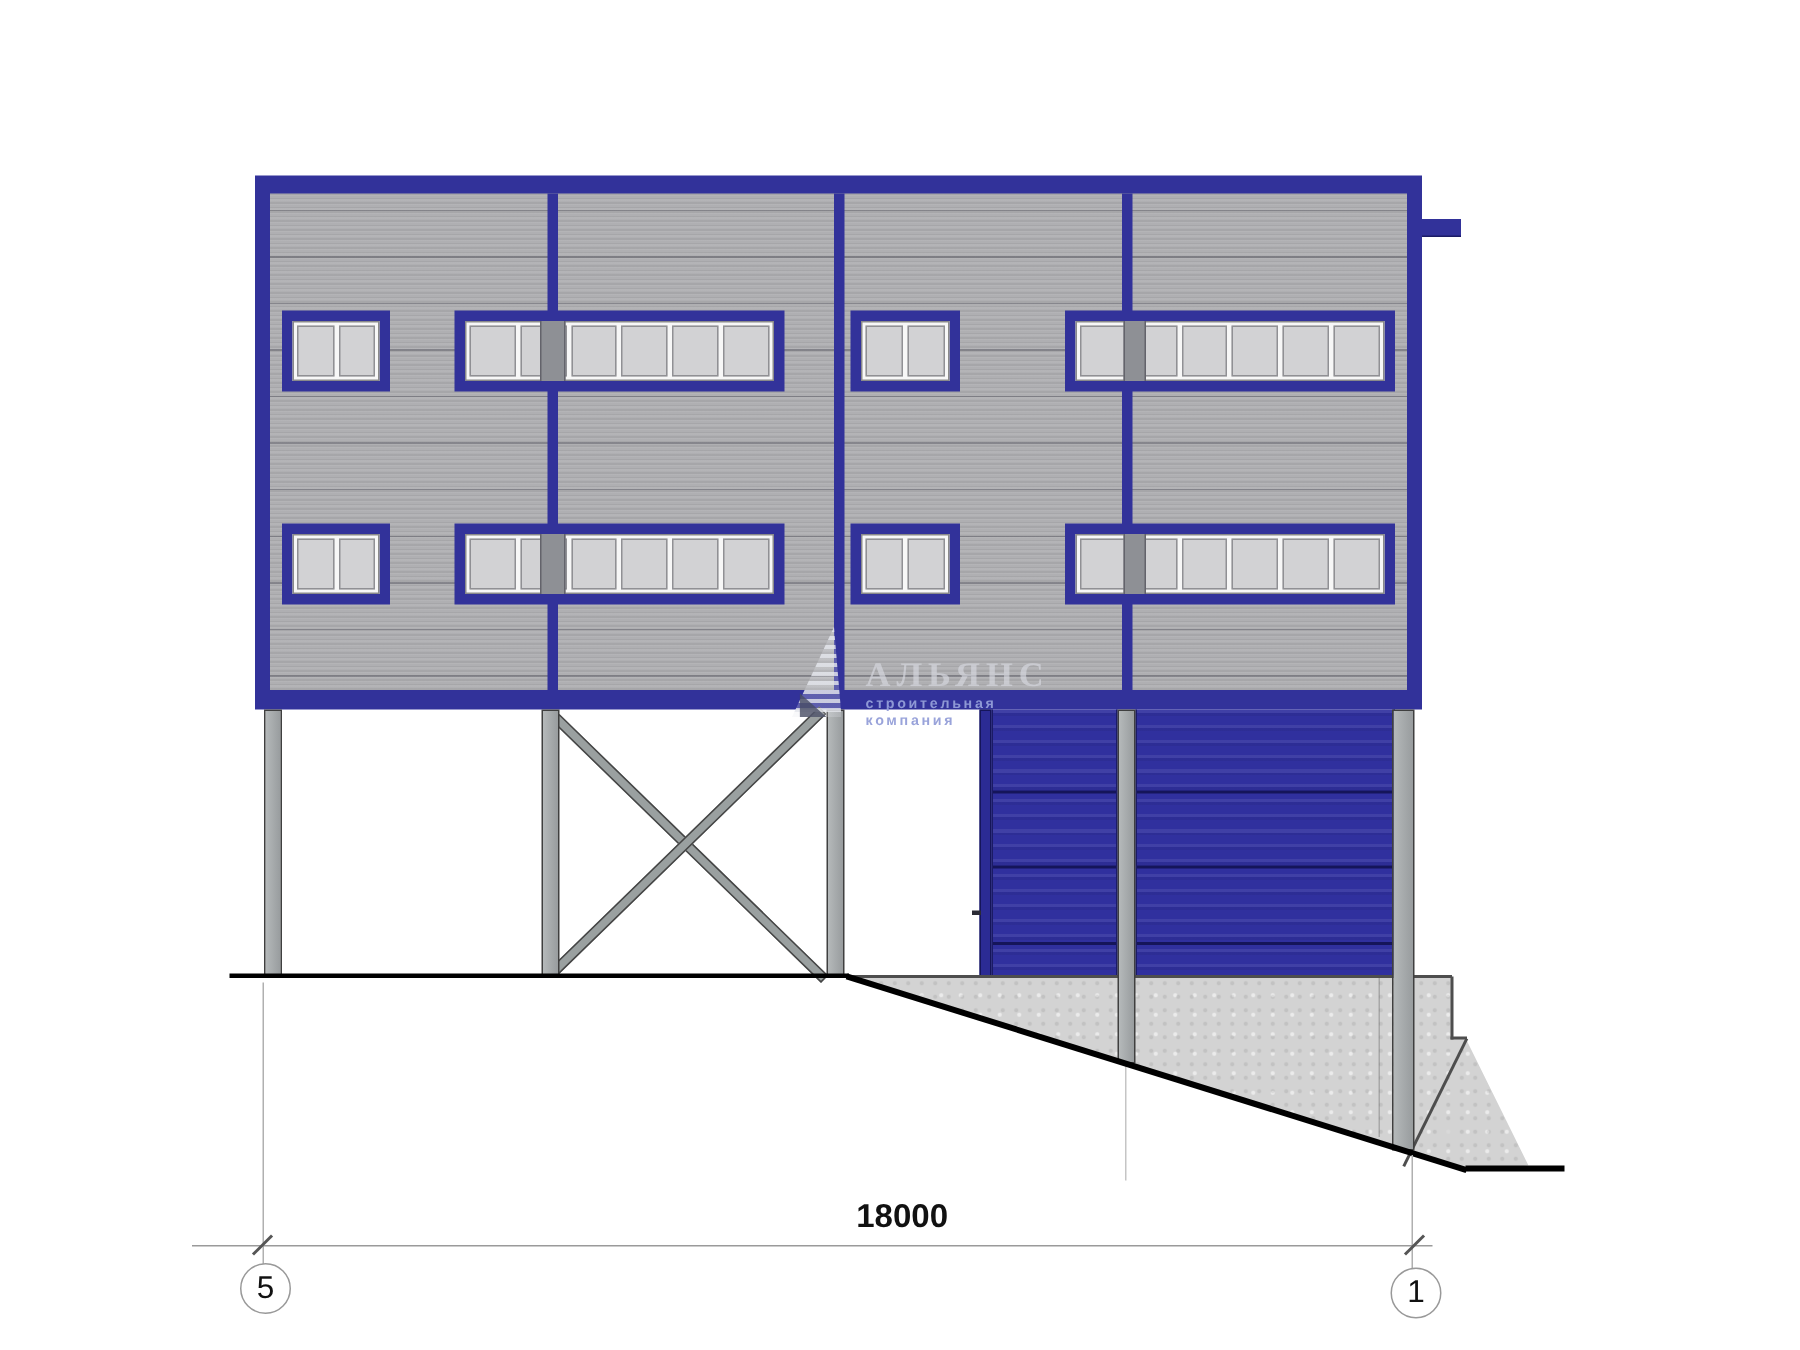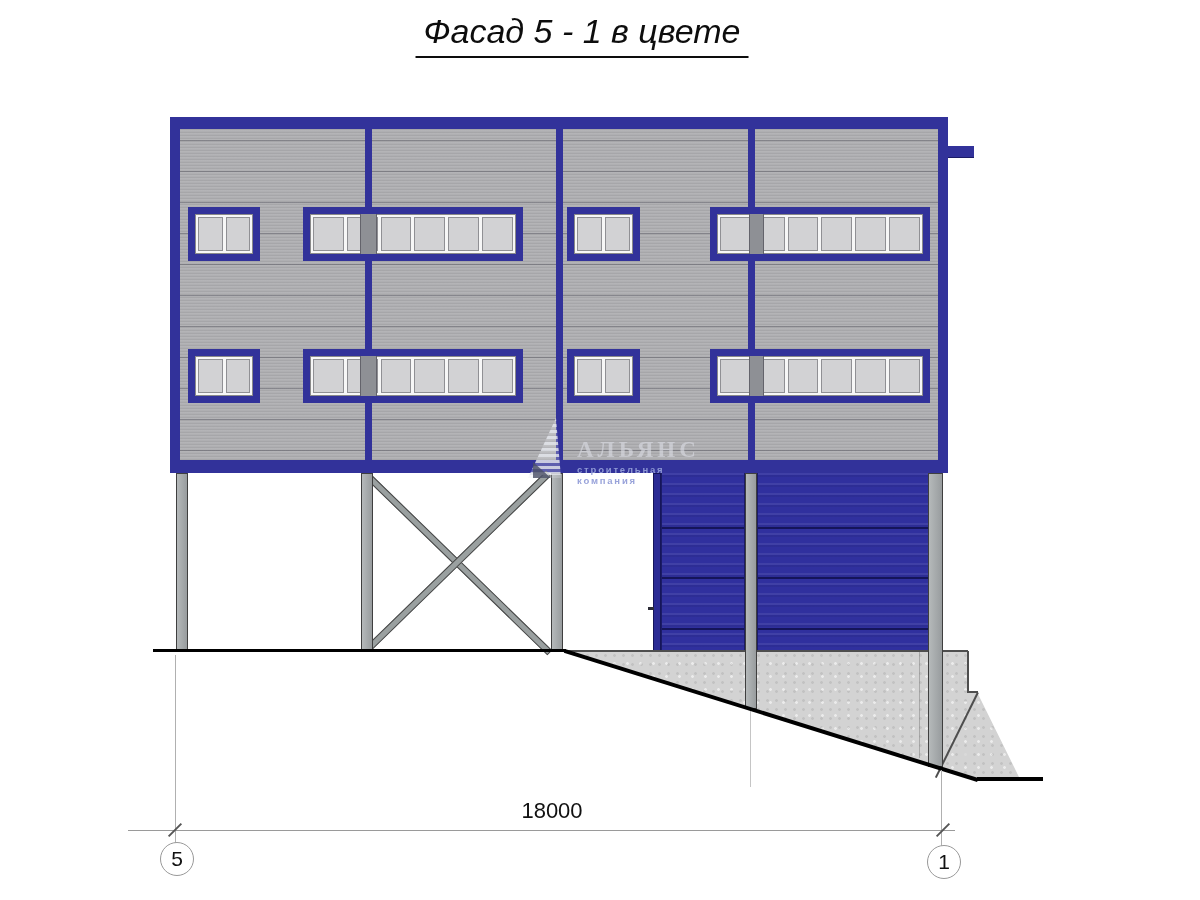--- a/index.html
+++ b/index.html
@@ -58,22 +58,22 @@
   .faint{position:absolute;background:rgba(90,90,90,0.35);z-index:3;}
 
   
   .ground{position:absolute;background:#000;z-index:5;}
   .ground-slope{transform-origin:0 0;transform:rotate(17.35deg);}
 
   
   .dimline{position:absolute;left:128px;top:830px;width:827px;height:1px;background:#9a9a9a;z-index:5;}
   .ext{position:absolute;width:1px;background:#b0b0b0;z-index:5;}
   .tick{position:absolute;width:18px;height:2px;background:#555;transform:rotate(-45deg);z-index:6;}
-  .dimlabel{position:absolute;left:472px;top:798px;width:160px;text-align:center;
-            font-size:22px;color:#111;z-index:6;}
+  .dimlabel{position:absolute;left:472px;top:798px;width:160px;text-align:right;
+            font-size:22px;color:#111;z-index:6;font-weight:bold;}
   .axis-circle{position:absolute;width:32px;height:32px;border:1px solid #999;border-radius:50%;
                background:#fff;display:flex;align-items:center;justify-content:center;
                font-size:21px;color:#111;z-index:6;}
 
   
   .wm{position:absolute;z-index:7;pointer-events:none;}
   .wm-sail{position:absolute;left:528px;top:418px;width:36px;height:60px;
            background:repeating-linear-gradient(180deg, rgba(228,230,236,0.85) 0 3px, rgba(228,230,236,0.25) 3px 6px);
            clip-path:polygon(28px 0px,33px 60px,0px 60px);}
   .wm-sail2{position:absolute;left:533px;top:462px;width:18px;height:16px;
@@ -81,21 +81,20 @@
   .wm-name{position:absolute;left:577px;top:437px;font-family:Liberation Serif, serif;
            font-weight:bold;font-size:23px;letter-spacing:4px;color:rgba(213,215,223,0.68);}
   .wm-tag{position:absolute;left:577px;top:464px;font-size:9.5px;font-weight:bold;
           letter-spacing:1.8px;color:rgba(148,158,216,0.95);}
 </style>
 </head>
 <body>
 
 <div class="canvas">
 
-  <div class="title">Фасад 5 - 1 в цвете</div>
 
   <div class="building">
     <div class="siding"></div>
     <div class="mullion" style="left:195px;"></div>
     <div class="mullion" style="left:386px;"></div>
     <div class="mullion" style="left:578px;"></div>
     <div class="flag"></div>
 
     <div class="win" style="left:18px;top:90px;width:72px;height:54px;">
       <div class="win-in">

